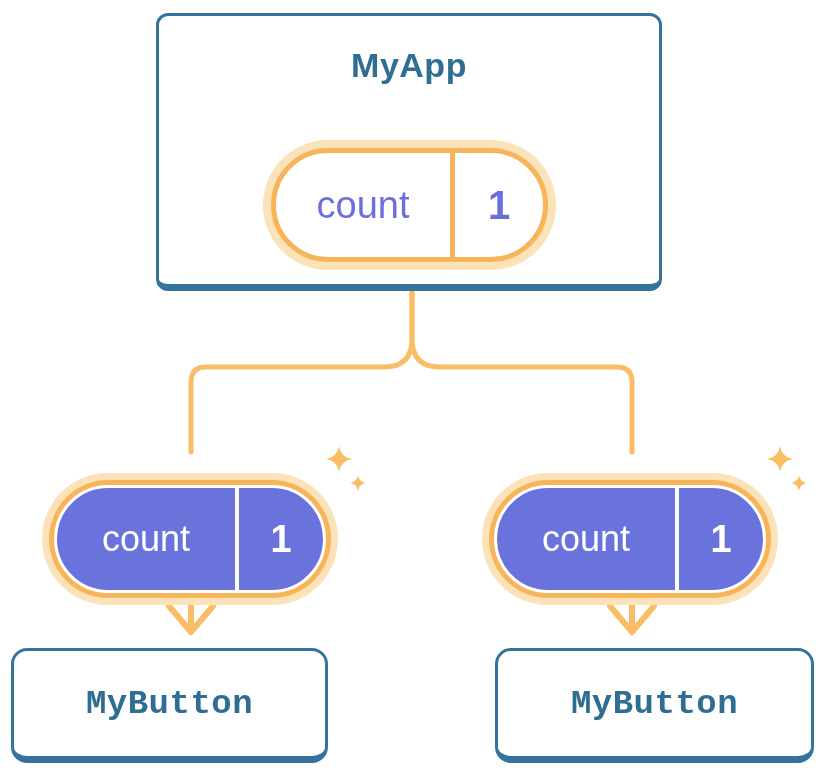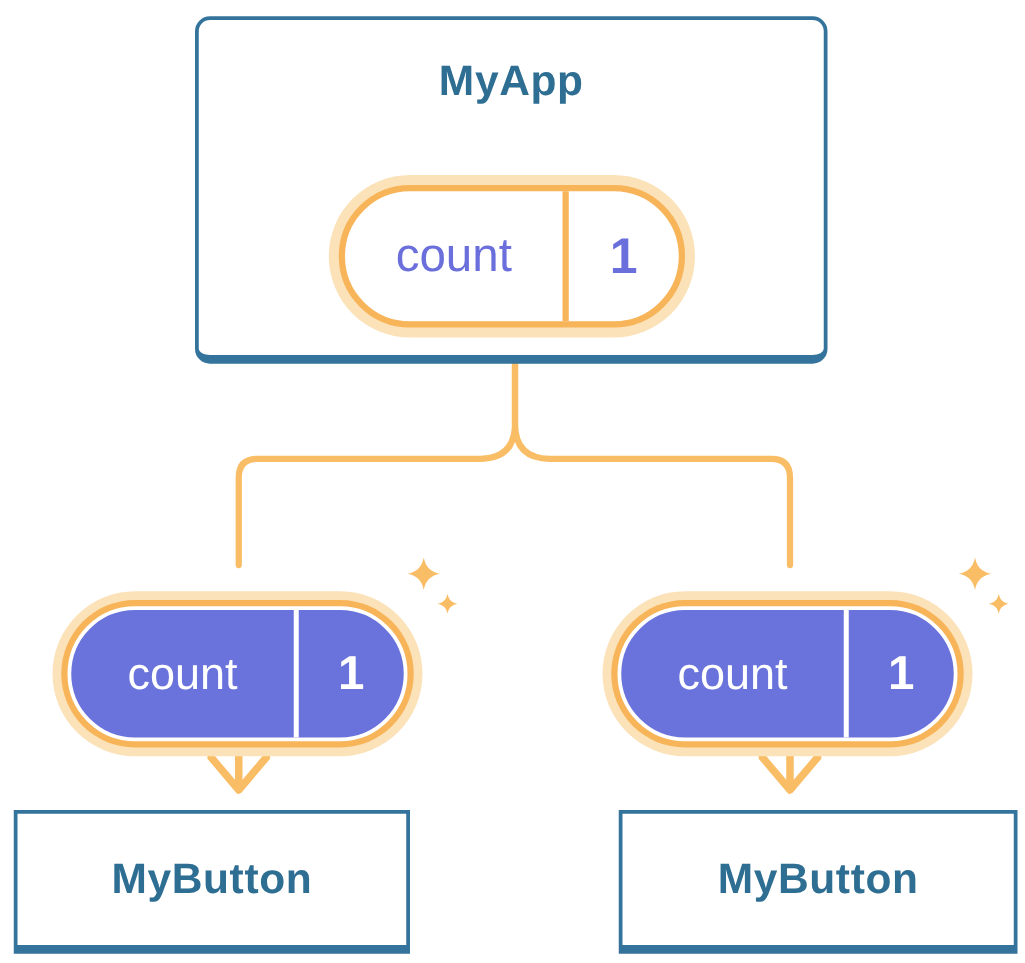--- a/index.html
+++ b/index.html
@@ -47,21 +47,22 @@
     letter-spacing: 0.5px;
   }
   .node-root .node-title { padding-top: 30px; }
 
   .node-child {
     top: 648px;
     height: 115px;
     display: flex;
     align-items: center;
     justify-content: center;
-    border-radius: 0;
+    border-radius: 16px;
+    font-family: Liberation Mono, monospace;
   }
   .node-child-left  { left: 11px;  width: 317px; }
   .node-child-right { left: 495px; width: 319px; }
 
   .pill {
     position: absolute;
     display: flex;
     align-items: stretch;
     border-radius: 999px;
     z-index: 3;

